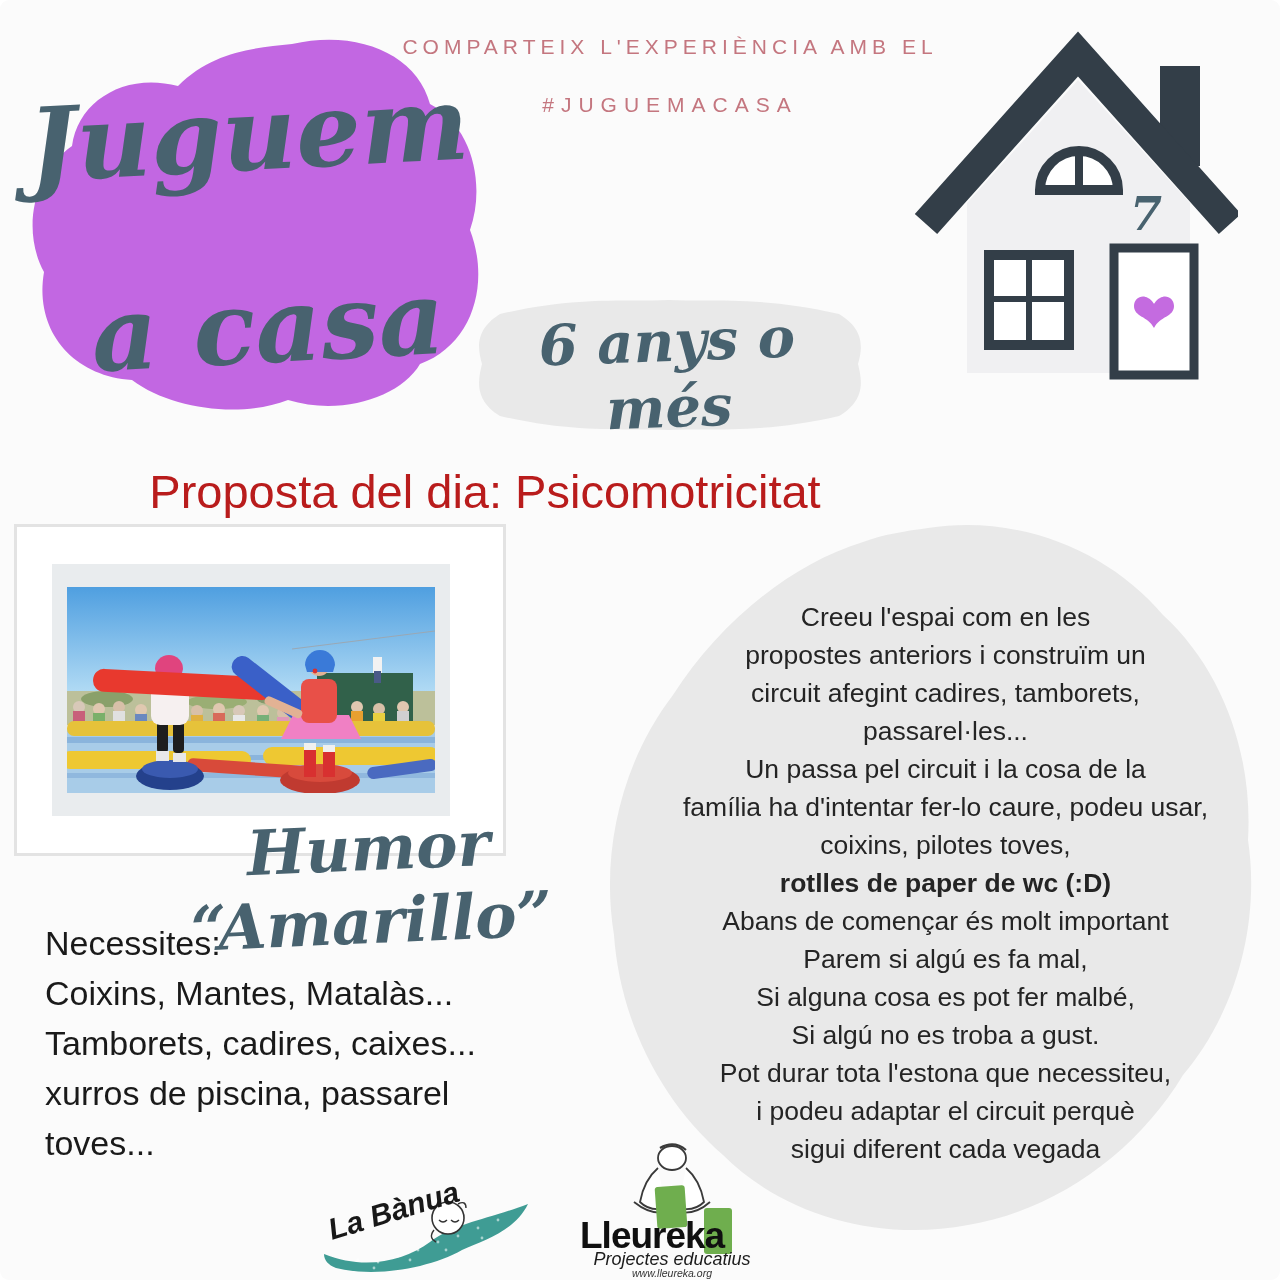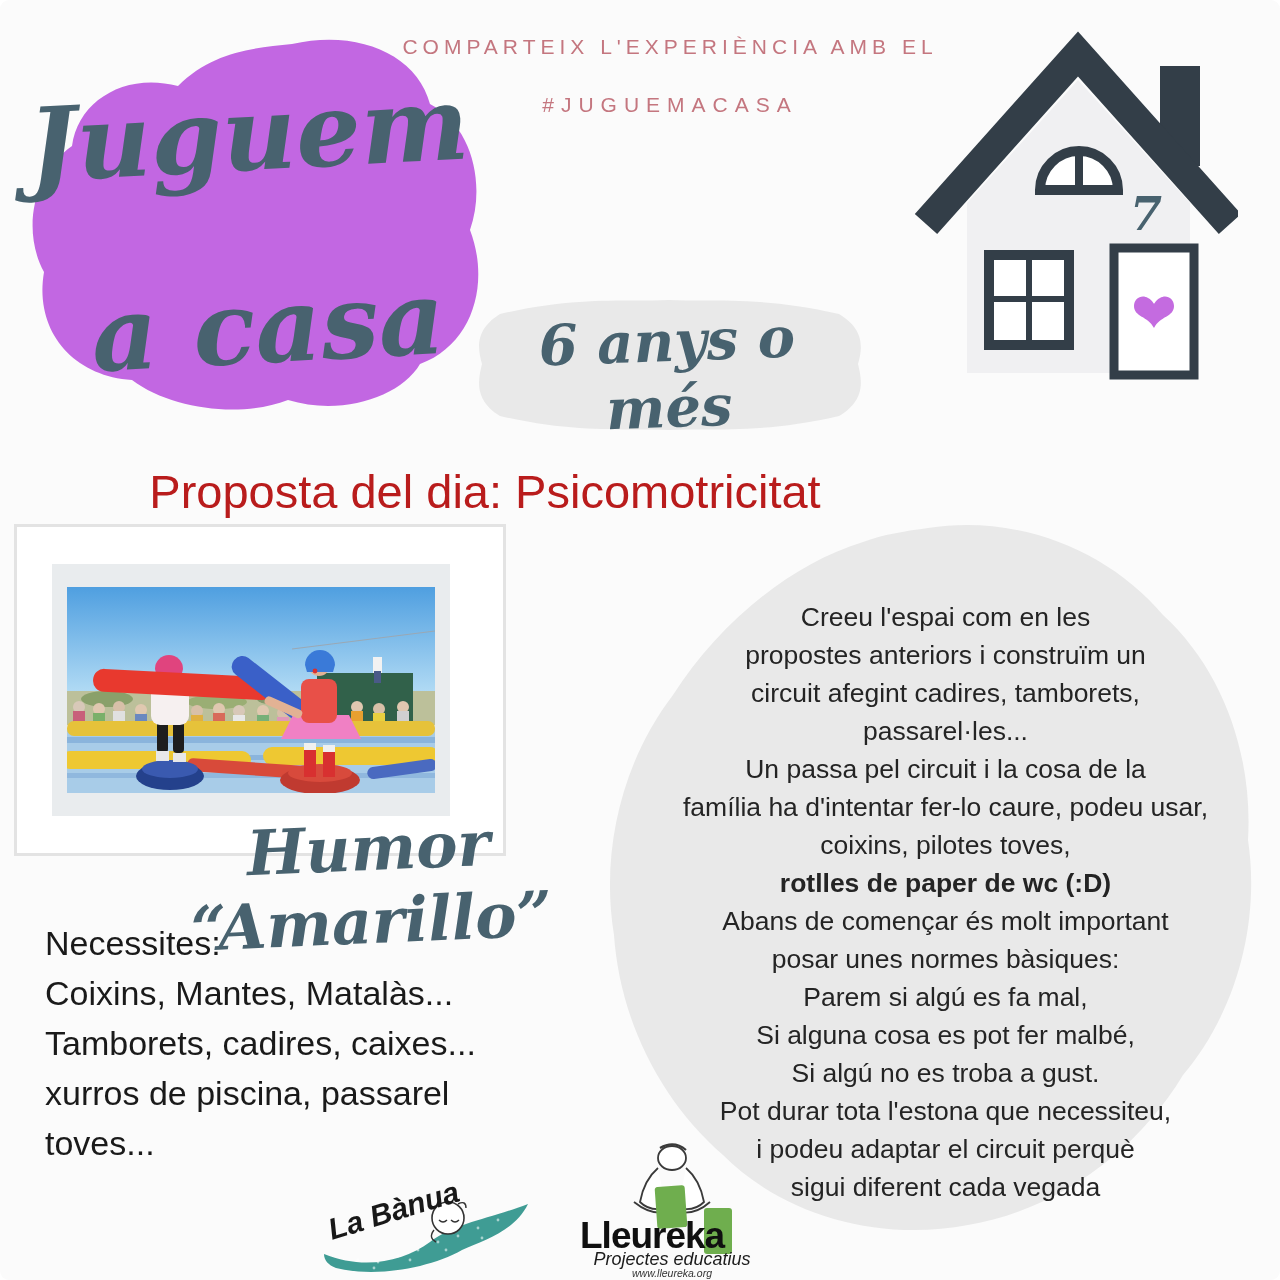--- a/index.html
+++ b/index.html
@@ -200,21 +200,20 @@
   <div class="abs para">
     <div class="para-line">Creeu l'espai com en les</div>
     <div class="para-line">propostes  anteriors i construïm un</div>
     <div class="para-line">circuit afegint cadires, tamborets,</div>
     <div class="para-line">passarel·les...</div>
     <div class="para-line">Un passa pel circuit i la cosa de la</div>
     <div class="para-line">família ha d'intentar fer-lo caure, podeu usar,</div>
     <div class="para-line">coixins, pilotes toves,</div>
     <div class="para-line bold">rotlles de paper de wc (:D)</div>
     <div class="para-line">Abans de començar és molt important</div>
-    <div class="para-line">posar unes normes bàsiques:</div>
     <div class="para-line">Parem si algú es fa mal,</div>
     <div class="para-line">Si alguna cosa es pot fer malbé,</div>
     <div class="para-line">Si algú no es troba a gust.</div>
     <div class="para-line">Pot durar tota l'estona que necessiteu,</div>
     <div class="para-line">i podeu adaptar el circuit perquè</div>
     <div class="para-line">sigui diferent cada vegada</div>
   </div>
 
   <svg class="abs" style="left:318px;top:1178px" width="215" height="102" viewBox="0 0 215 102">
     <path style="fill:var(--logo-teal)" d="M 6 76 C 45 92 85 84 112 64 C 140 44 168 42 210 26 C 196 54 166 62 144 72

